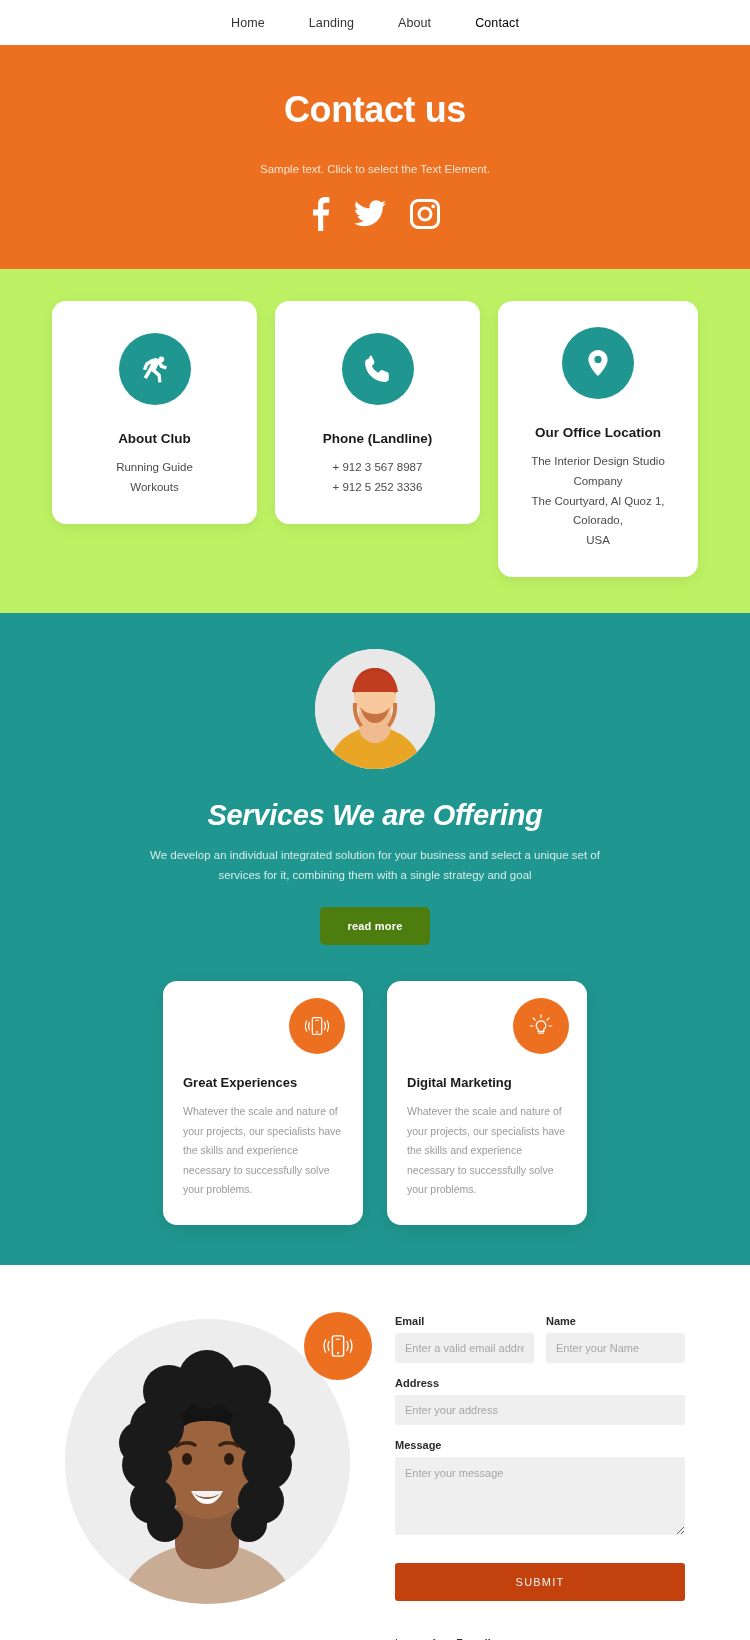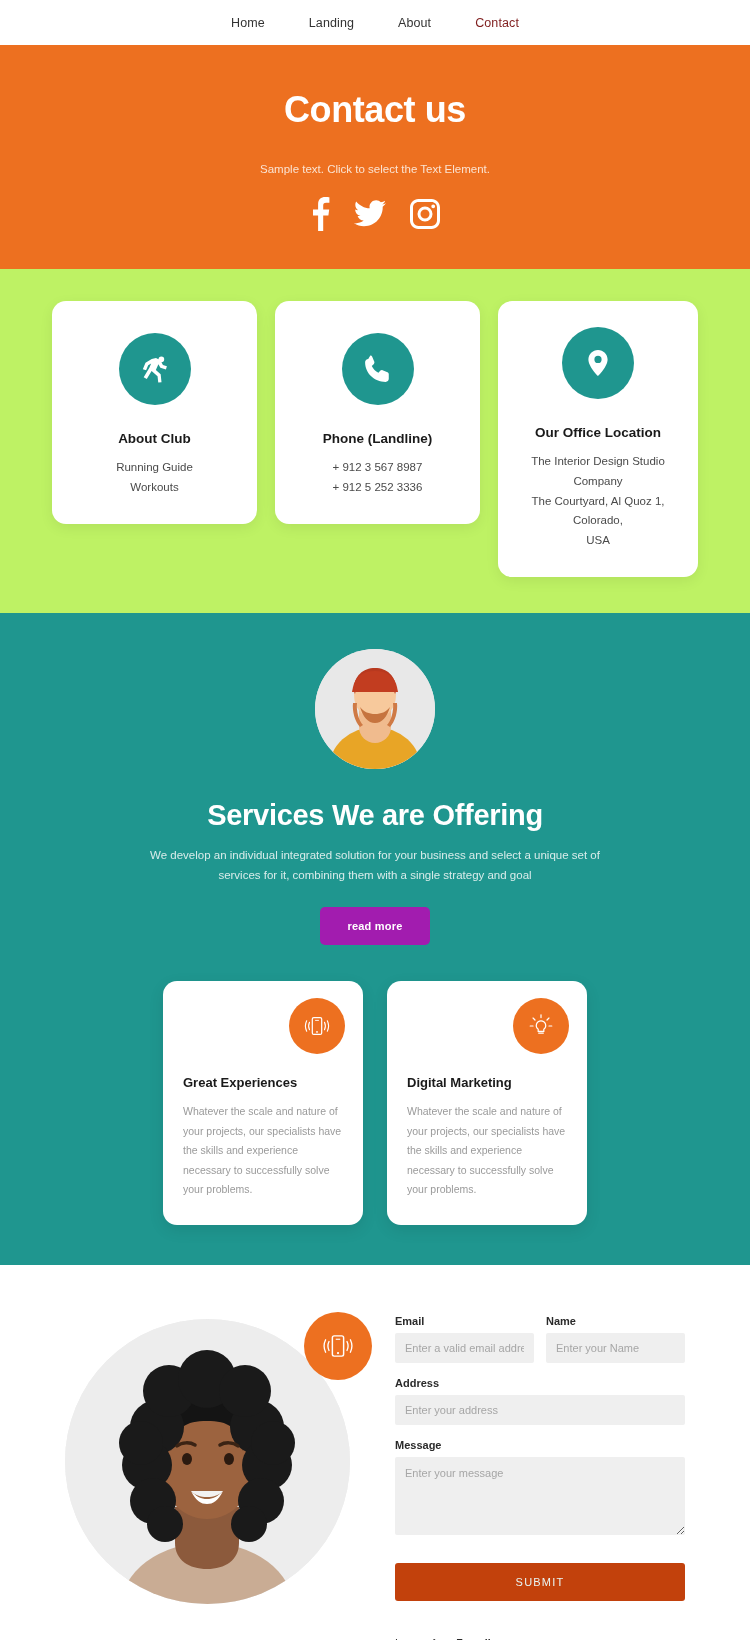--- a/index.html
+++ b/index.html
@@ -14,21 +14,21 @@
   
   .navbar {
     height:45px; background:#ffffff;
     display:flex; align-items:center; justify-content:center;
     gap:44px;
   }
   .nav-link {
     font-size:12.5px; color:#333333; text-decoration:none;
     letter-spacing:.1px;
   }
-  .nav-link.active { color:#7f1d1d; }
+  .nav-link.active { color:#000000; }
 
   
   .hero {
     background:#ed7020; height:224px;
     display:flex; flex-direction:column; align-items:center;
     justify-content:center; padding-top:6px;
   }
   .hero-title {
     color:#ffffff; font-size:36px; font-weight:bold;
     letter-spacing:-.4px; margin-bottom:32px;
@@ -70,28 +70,28 @@
     background:#1f968f; padding:36px 0 40px;
     display:flex; flex-direction:column; align-items:center;
   }
   .avatar-circle {
     width:120px; height:120px; border-radius:50%;
     overflow:hidden; background:#e9e9e9; margin-bottom:30px;
     position:relative;
   }
   .services-title {
     color:#ffffff; font-size:29px; font-weight:bold;
-    letter-spacing:-.3px; margin-bottom:14px;
+    letter-spacing:-.3px; margin-bottom:14px;font-style:italic;
   }
   .services-sub {
     color:#d8ecea; font-size:11.5px; line-height:1.72;
     text-align:center; width:470px; margin-bottom:22px;
   }
   .read-more {
-    background:#a21caf; color:#ffffff; border:none;
+    background:#4d7c0f; color:#ffffff; border:none;
     font-family:inherit; font-size:11px; font-weight:bold;
     padding:13px 0; width:110px; border-radius:5px;
     cursor:pointer; letter-spacing:.2px;
   }
 
   .svc-cards {
     display:flex; gap:24px; margin-top:36px;
   }
   .svc-card {
     background:#ffffff; border-radius:14px; width:200px;

